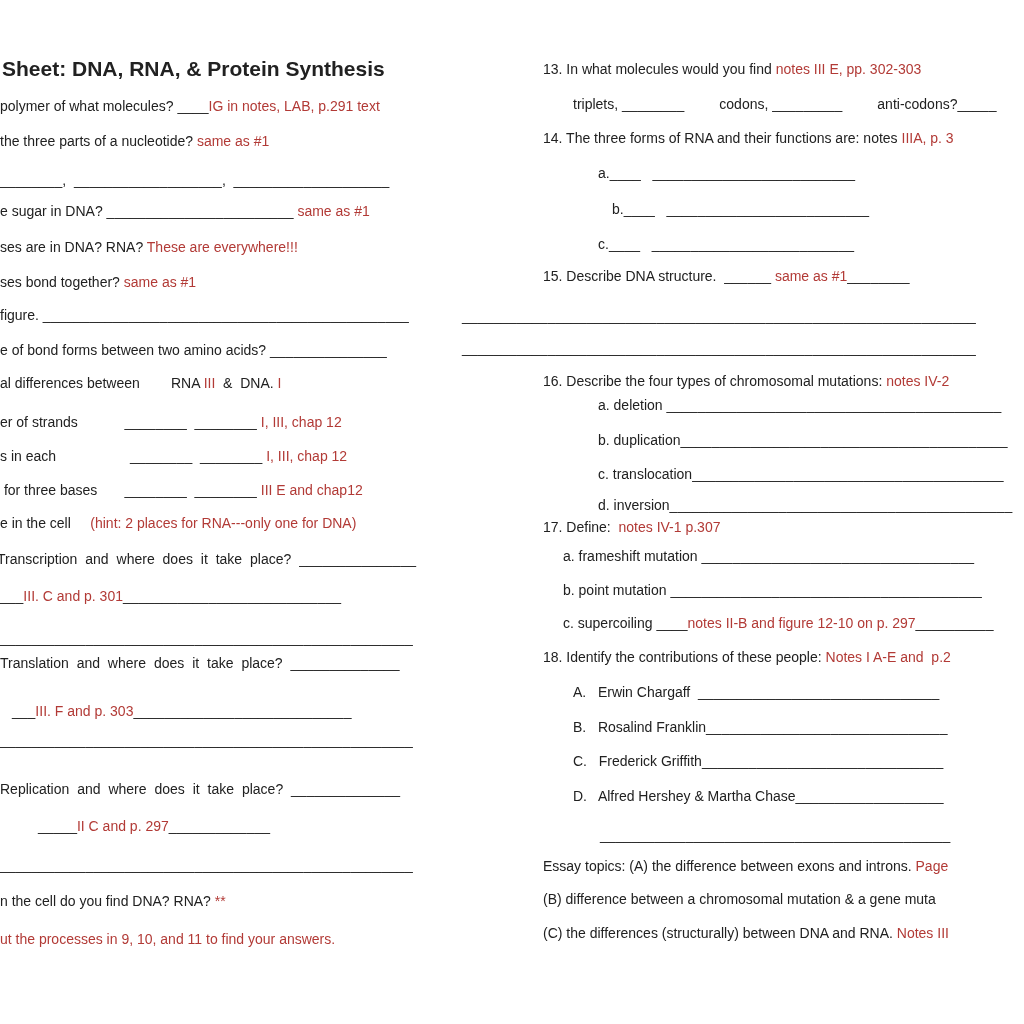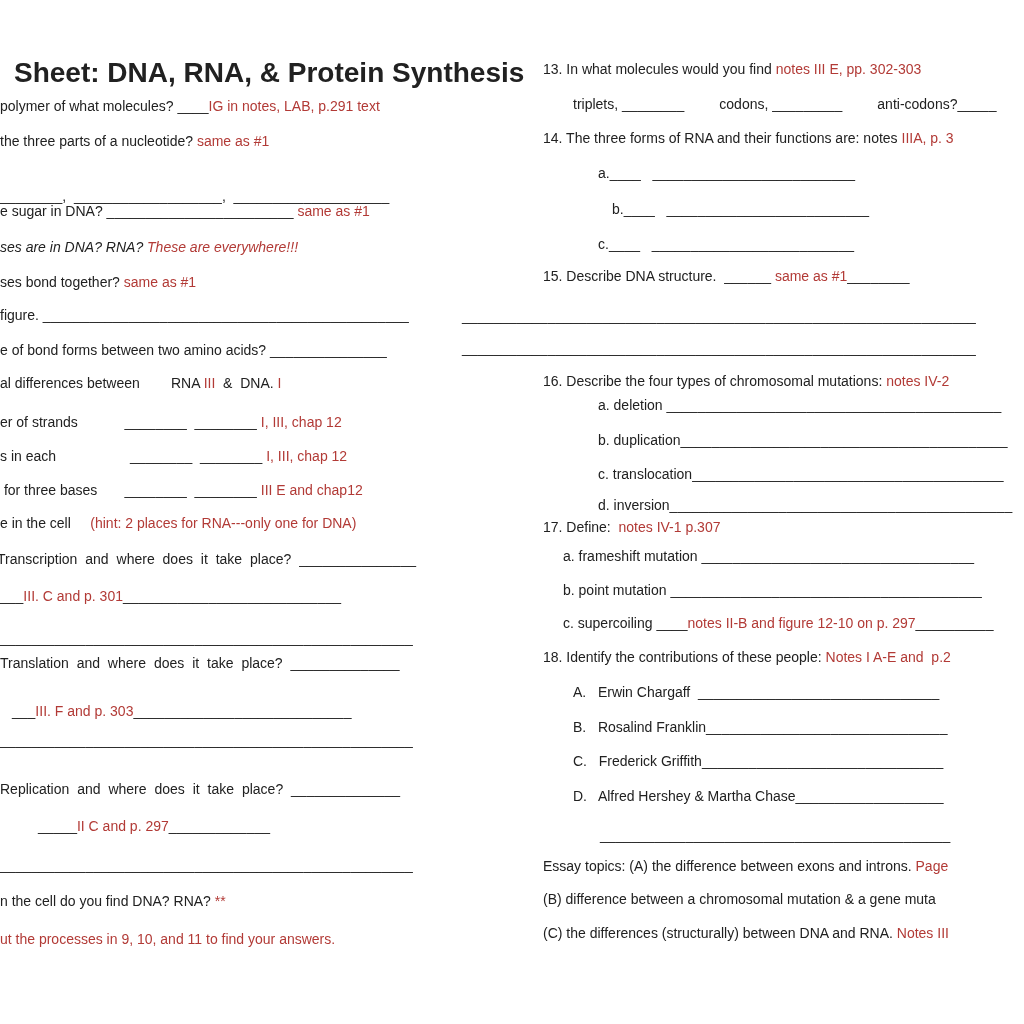--- a/index.html
+++ b/index.html
@@ -7,47 +7,47 @@
     position:relative;
     width:1024px;
     height:1024px;
     background:#ffffff;
     overflow:hidden;
     font-family:"Liberation Sans", sans-serif;
     color:#212121;
   }
   .title{
     position:absolute;
-    left:14px;
+    left:2px;
     top:57px;
     font-weight:700;
-    font-size:28px;
+    font-size:21px;
     letter-spacing:0px;
     white-space:pre;
   }
   .line{
     position:absolute;
     white-space:pre;
     font-size:14px;
     line-height:1.2;
   }
   .red{color:#b23a36;}
   .bold{font-weight:400;}
 </style>
 </head>
 <body>
 
 <div class="page">
   <div class="title">Sheet: DNA, RNA, &amp; Protein Synthesis</div>
   <div>
       <div class="line" style="left: 0px; top: 98px;"><span>polymer of what molecules? ____</span><span class="red">IG in notes, LAB, p.291 text</span></div>
       <div class="line" style="left: 0px; top: 133px;"><span>the three parts of a nucleotide? </span><span class="red">same as #1</span></div>
-      <div class="line" style="left: 0px; top: 172px; margin-top: 16px;"><span>________,  ___________________,  ____________________</span></div>
+      <div class="line" style="left: 0px; top: 172px;"><span>________,  ___________________,  ____________________</span></div>
       <div class="line" style="left: 0px; top: 203px;"><span>e sugar in DNA? ________________________ </span><span class="red">same as #1</span></div>
-      <div class="line" style="left: 0px; top: 239px; font-style: italic;"><span>ses are in DNA? RNA? </span><span class="red">These are everywhere!!!</span></div>
+      <div class="line" style="left: 0px; top: 239px;"><span>ses are in DNA? RNA? </span><span class="red">These are everywhere!!!</span></div>
       <div class="line" style="left: 0px; top: 274px;"><span>ses bond together? </span><span class="red">same as #1</span></div>
       <div class="line" style="left: 0px; top: 307px;"><span>figure. _______________________________________________</span></div>
       <div class="line" style="left: 0px; top: 342px;"><span>e of bond forms between two amino acids? _______________</span></div>
       <div class="line" style="left: 0px; top: 375px;"><span>al differences between        RNA </span><span class="red">III</span><span>  &amp;  DNA. </span><span class="red">I</span></div>
       <div class="line" style="left: 0px; top: 414px;"><span>er of strands            ________  ________ </span><span class="red">I, III, chap 12</span></div>
       <div class="line" style="left: 0px; top: 448px;"><span>s in each                   ________  ________ </span><span class="red">I, III, chap 12</span></div>
       <div class="line" style="left: 0px; top: 482px;"><span> for three bases       ________  ________ </span><span class="red">III E and chap12</span></div>
       <div class="line" style="left: 0px; top: 515px;"><span>e in the cell     </span><span class="red">(hint: 2 places for RNA---only one for DNA)</span></div>
       <div class="line" style="left: -3px; top: 551px; word-spacing: 4px;"><span>Transcription and where does it take place? _______________</span></div>
       <div class="line" style="left: 0px; top: 588px;"><span>___</span><span class="red">III. C and p. 301</span><span>____________________________</span></div>

